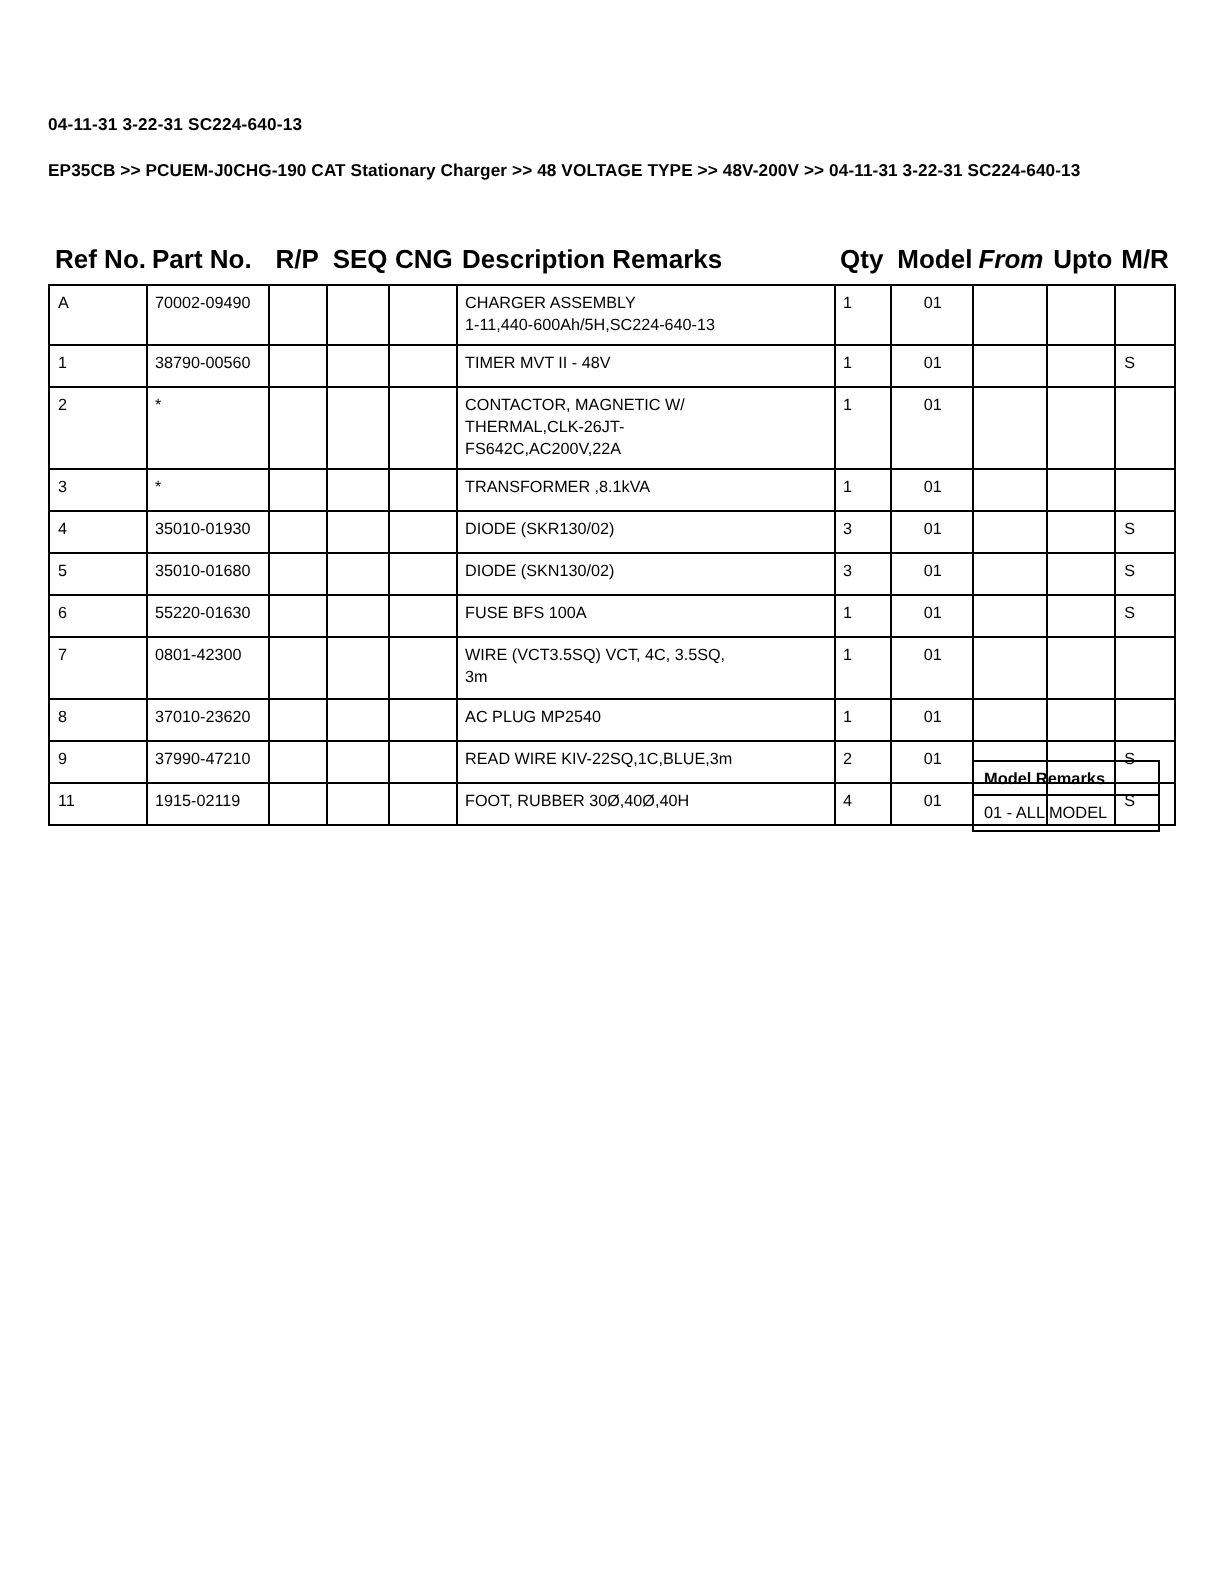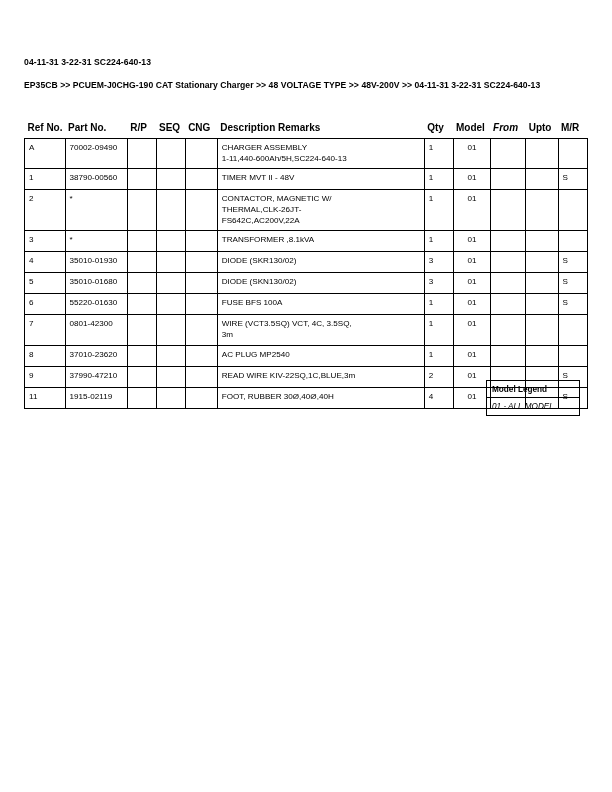--- a/index.html
+++ b/index.html
@@ -44,21 +44,21 @@
     left: 24px;
     top: 82px;
     width: 564px;
     border-collapse: collapse;
     font-size: 8.1px;
   }
   table.parts th {
     font-weight: bold;
     text-align: left;
     padding: 0 0 5px 3px;
-    font-size: 10px;
+    font-size: 13px;
     border: none;
     vertical-align: bottom;
     white-space: nowrap;
   }
   table.parts thead tr {
     border-bottom: 1px solid #000;
   }
   table.parts td {
     border: 1px solid #000;
     padding: 4px 3px 4px 4px;
@@ -89,21 +89,20 @@
     border: 1px solid #000;
     font-size: 8.2px;
   }
   .legend-title {
     font-weight: bold;
     padding: 4px 5px 3px 5px;
     border-bottom: 1px solid #000;
   }
   .legend-row {
     padding: 4px 5px 4px 5px;
-    font-style: italic;
   }
 </style>
 </head>
 <body>
 
 <div class="page">
 
   <div class="doc-code">04-11-31 3-22-31 SC224-640-13</div>
 
   <div class="breadcrumb">EP35CB &gt;&gt; PCUEM-J0CHG-190 CAT Stationary Charger &gt;&gt; 48 VOLTAGE TYPE &gt;&gt; 48V-200V &gt;&gt; 04-11-31 3-22-31 SC224-640-13</div>
@@ -291,17 +290,17 @@
           <td class="c-qty">4</td>
           <td class="c-model">01</td>
           <td class="c-from"></td>
           <td class="c-upto"></td>
           <td class="c-mr">S</td>
         </tr>
       </tbody>
   </table>
 
   <div class="legend">
-    <div class="legend-title">Model Legend</div>
+    <div class="legend-title">Model Remarks</div>
     <div class="legend-row">01 - ALL MODEL</div>
   </div>
 
 </div>
 
 </body></html>

